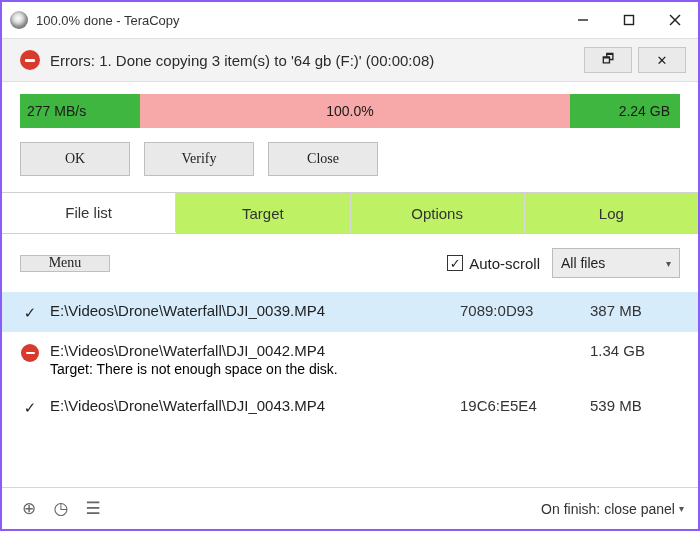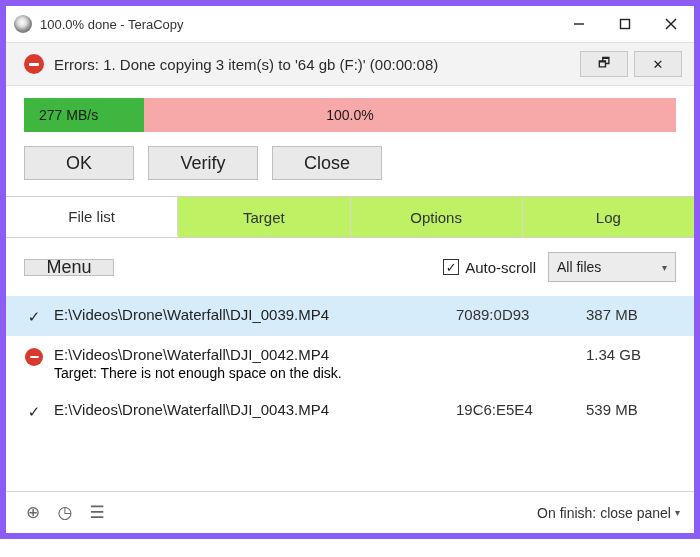--- a/index.html
+++ b/index.html
@@ -1,38 +1,38 @@
 <!DOCTYPE html>
 <html><head>
 <meta charset="utf-8">
 <style>
 * { box-sizing: border-box; margin: 0; padding: 0; }
 body { font-family: "Segoe UI", Arial, sans-serif; font-size: 14px; color: #222; background: #fff; width: 700px; }
-.window { width: 700px; border: 6px solid #8b5cf6; }
+.window { width: 700px; border: 2px solid #8b5cf6; }
 
 .titlebar { display: flex; align-items: center; height: 36px; padding: 0 0 0 8px; background: #fff; }
 .titlebar .appicon { width: 18px; height: 18px; border-radius: 50%; background: radial-gradient(circle at 45% 40%, #fff 0%, #ddd 30%, #888 60%, #555 100%); margin-right: 8px; }
 .titlebar .title { flex: 1; font-size: 13px; color: #333; }
 .titlebar .winbtn { width: 46px; height: 36px; display: flex; align-items: center; justify-content: center; font-size: 14px; color: #222; }
 
 .statusrow { display: flex; align-items: center; padding: 8px 0 8px 18px; background: #f3f3f3; border-top: 1px solid #e0e0e0; border-bottom: 1px solid #e0e0e0; }
 .statusrow .msg { flex: 1; font-size: 15px; color: #2b2b2b; }
 .erricon { width: 20px; height: 20px; border-radius: 50%; background: #d83a2e; display: inline-flex; align-items: center; justify-content: center; margin-right: 10px; flex-shrink: 0; }
 .erricon .bar { width: 10px; height: 3px; background: #fff; border-radius: 1px; }
 .statusrow .sbtn { width: 48px; height: 26px; background: #eaeaea; border: 1px solid #c7c7c7; display: flex; align-items: center; justify-content: center; margin-right: 6px; font-size: 13px; }
 .statusrow .sbtn.last { margin-right: 12px; }
 
 .progresswrap { padding: 12px 18px 0 18px; }
 .progressbar { position: relative; height: 34px; width: 100%; background: #f7a9a9; display: flex; align-items: center; }
-.progressbar .left { position: absolute; left: 0; top: 0; bottom: 0; width: 120px; background: #3fb63f; display: flex; align-items: center; padding-left: 15px; font-size: 14px; color: #1a1a1a; }
+.progressbar .left { position: absolute; left: 0; top: 0; bottom: 0; width: 120px; background: #3fb63f; display: flex; align-items: center; padding-left: 7px; font-size: 14px; color: #1a1a1a; }
 .progressbar .right { position: absolute; right: 0; top: 0; bottom: 0; width: 110px; background: #3fb63f; display: flex; align-items: center; justify-content: flex-end; padding-right: 10px; font-size: 14px; color: #1a1a1a; }
 .progressbar .center { width: 100%; text-align: center; font-size: 14px; color: #1a1a1a; }
 
 .btnrow { display: flex; gap: 14px; padding: 14px 18px 16px 18px; }
-.btn { width: 110px; height: 34px; background: #e9e9e9; border: 1px solid #bfbfbf; display: flex; align-items: center; justify-content: center; font-size: 18px; }
+.btn { width: 110px; height: 34px; background: #e9e9e9; border: 1px solid #bfbfbf; display: flex; align-items: center; justify-content: center; font-size: 14px; font-family: Liberation Serif, serif; }
 
 .tabs { display: flex; border-top: 1px solid #d0d0d0; border-bottom: 1px solid #d0d0d0; background: #bef264; }
 .tab { flex: 1; height: 40px; display: flex; align-items: center; justify-content: center; font-size: 15px; border-right: 1px solid #d8d8d8; color: #333; }
 .tab:last-child { border-right: none; }
 .tab.active { background: #fff; border-bottom: 2px solid #fff; margin-bottom: -1px; }
 
 .toolbar2 { display: flex; align-items: center; padding: 14px 18px; gap: 12px; }
 .toolbar2 .spacer { flex: 1; }
 .checkbox { display: inline-flex; align-items: center; gap: 6px; font-size: 15px; }
 .checkbox .box { width: 16px; height: 16px; border: 1.5px solid #333; display: inline-flex; align-items: center; justify-content: center; font-size: 13px; line-height: 1; }
@@ -86,20 +86,21 @@
       </span>
     <div class="msg">Errors: 1. Done copying 3 item(s) to '64 gb (F:)' (00:00:08)</div>
     <div class="sbtn">🗗</div>
     <div class="sbtn last">✕</div>
   </div>
 
   <div class="progresswrap">
     <div class="progressbar">
       <div class="left">277 MB/s</div>
       <div class="center">100.0%</div>
+      <div class="right">2.24 GB</div>
     </div>
   </div>
 
   <div class="btnrow">
     <div class="btn">OK</div>
     <div class="btn">Verify</div>
     <div class="btn">Close</div>
   </div>
 
   <div class="tabs">

